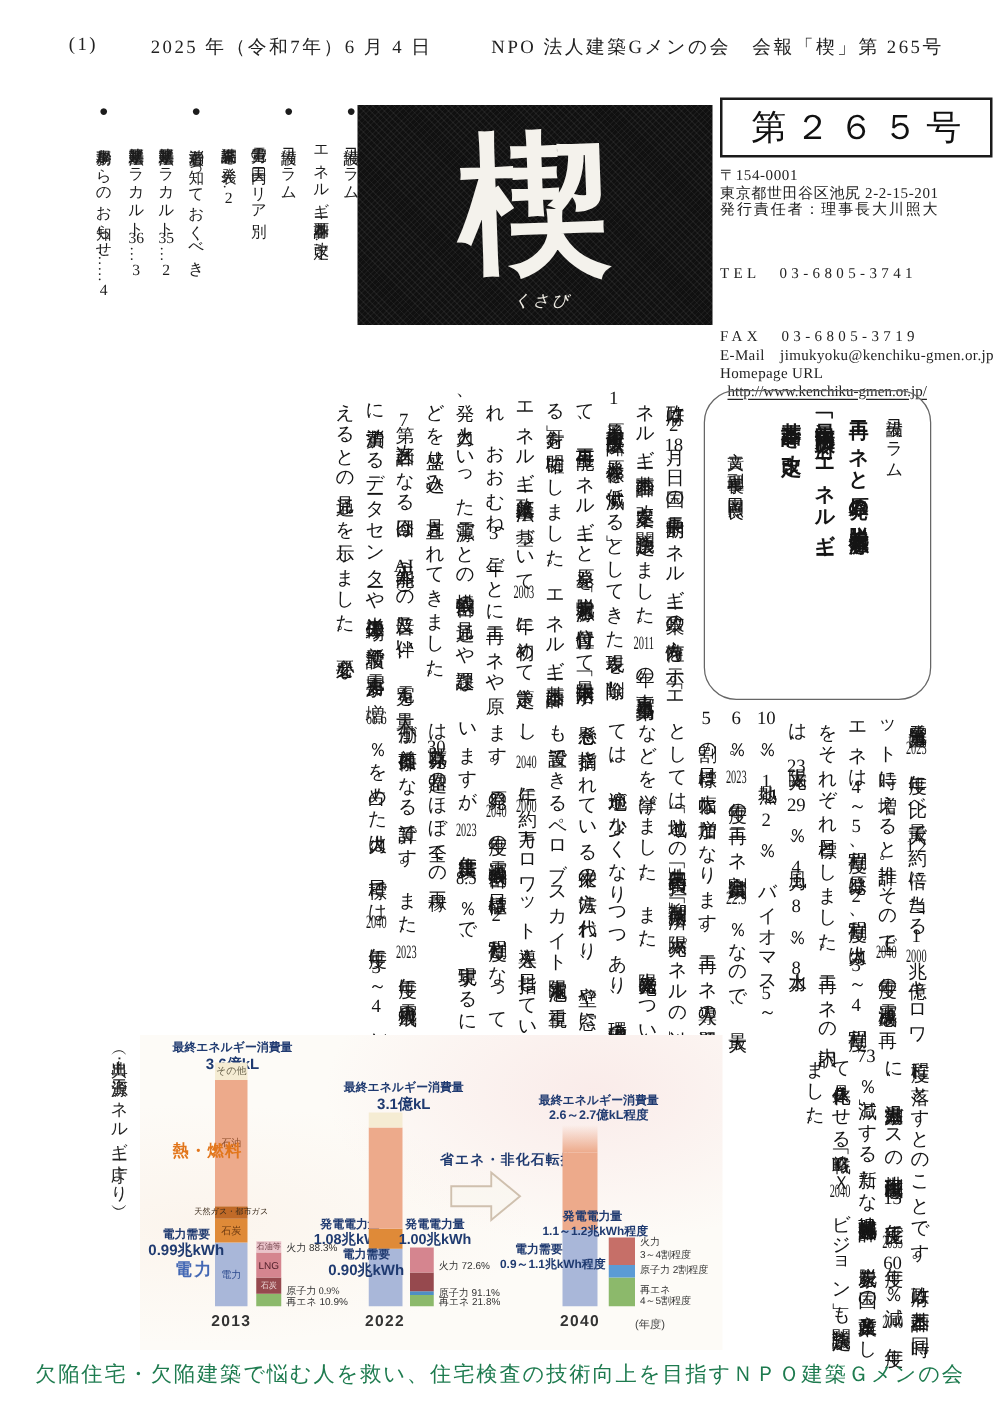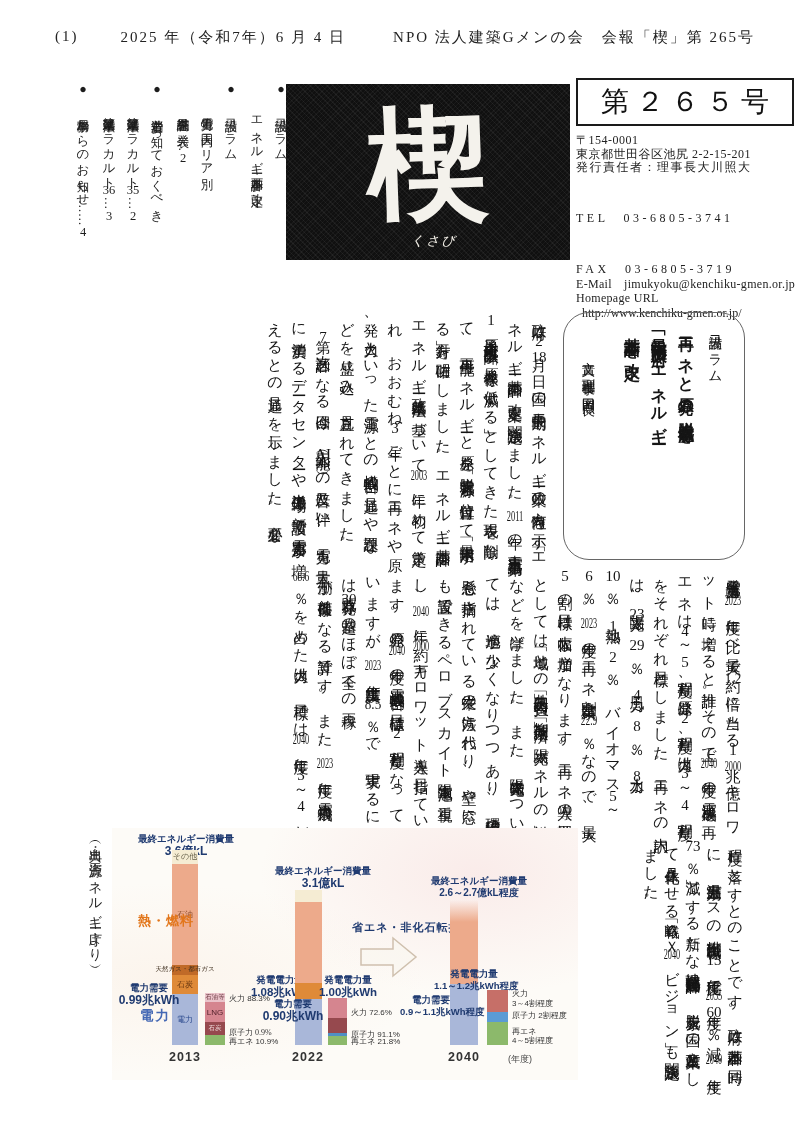--- a/index.html
+++ b/index.html
@@ -29,21 +29,21 @@
   .masthead-kana { position:absolute; left:44%; bottom:10px; color:#efece4; font-size:13px; font-style:italic; letter-spacing:2px; }
 
   
   .issue-box { position:absolute; left:576px; top:78px; width:218px; height:48px; border:2.5px solid #1a1a1a; display:flex; align-items:center; justify-content:center; font-size:28px; letter-spacing:7px; color:#111; padding-left:7px; }
   .contact { position:absolute; left:576px; top:134px; width:222px; font-size:12px; line-height:13.5px; color:#222; }
   .contact .org { font-size:14.5px; letter-spacing:1.5px; line-height:20px; }
   .contact .s { letter-spacing:0.5px; }
   .contact .sp { letter-spacing:1.5px; }
   .contact .tel { letter-spacing:3.5px; line-height:15px;margin-top:36px; }
   .contact .m { letter-spacing:0.3px; line-height:14px; }
-  .contact .url { text-underline-offset:2px; padding-left:6px; line-height:16px; }
+  .contact .url { text-decoration:underline; text-underline-offset:2px; padding-left:6px; line-height:16px; }
 
   
   .band1 { position:absolute; left:60px; top:312px; width:685px; height:252px; writing-mode:vertical-rl; font-size:15px; line-height:24px; letter-spacing:1.2px; color:#151515; }
   .band1 p { margin:0; }
   .title-box { width:182px; height:248px; border:1.5px solid #666; border-radius:26px; padding:12px 14px; margin-left:12px; }
   .title-kicker { line-height:30px; font-size:13.5px; }
   .title-line { line-height:27px; font-size:16px; font-weight:bold; letter-spacing:1.5px; }
   .title-byline { line-height:30px; font-size:13.5px; text-indent:26px; margin-right:16px; }
 
   
@@ -225,14 +225,15 @@
         <div class="c-seg" style="height: 40%; background: rgb(198, 111, 104); position: relative;"></div>
       </div>
       <div class="c-mix" style="left: 400px; top: 161.1px;">火力
 3～4割程度</div>
       <div class="c-mix" style="left: 400px; top: 183.1px;">原子力 2割程度</div>
       <div class="c-mix" style="left: 400px; top: 198.5px;">再エネ
 4～5割程度</div>
       <div class="c-year" style="left: 330px; top: 222px;">2040</div>
     </div>
 
+  <div class="footer">欠陥住宅・欠陥建築で悩む人を救い、住宅検査の技術向上を目指すＮＰＯ建築Ｇメンの会</div>
 
 </div>
 
 </body></html>

